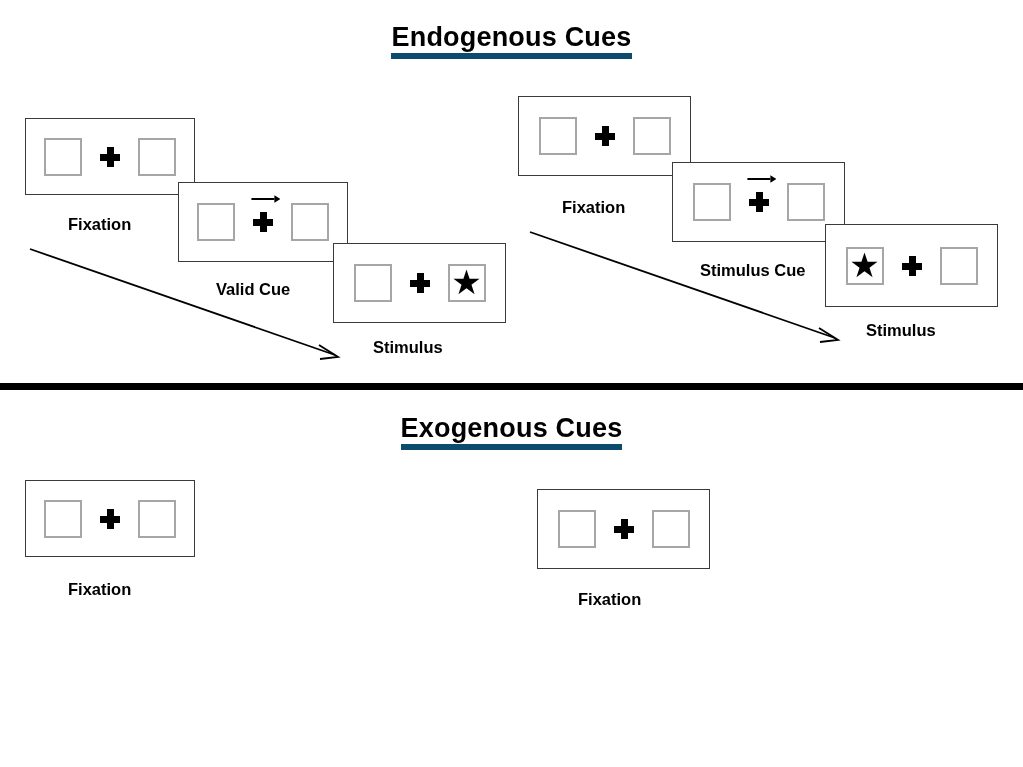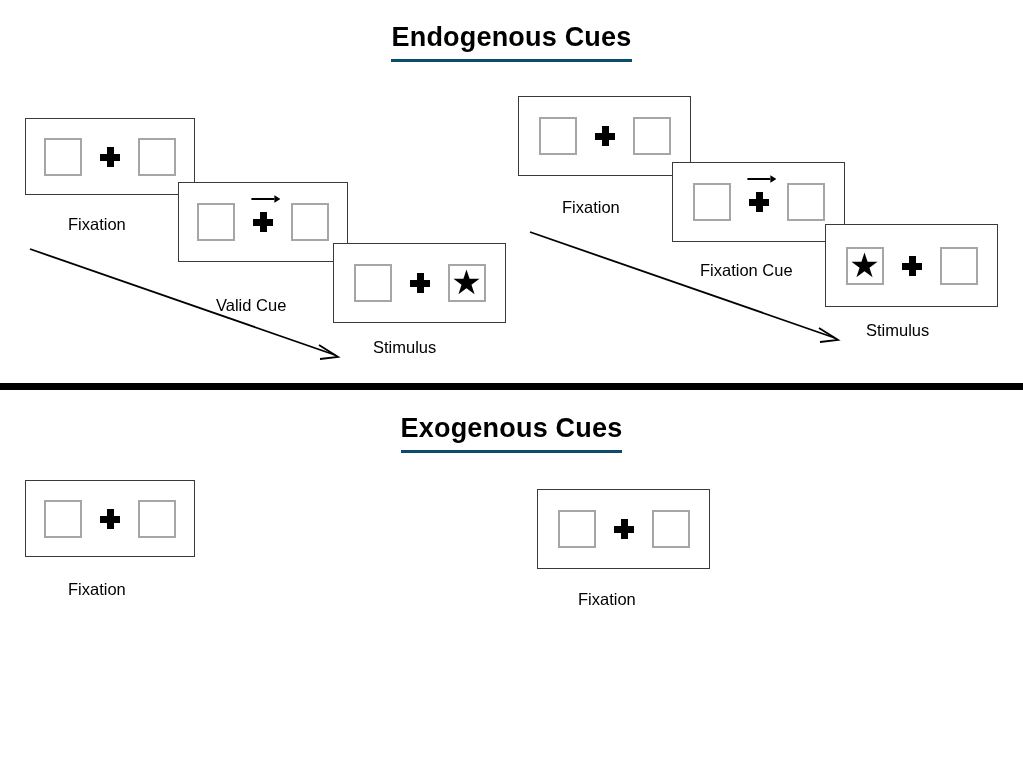--- a/index.html
+++ b/index.html
@@ -17,22 +17,22 @@
 
   .section-title{
     position:absolute;
     width:1023px;
     text-align:center;
     font-size:27px;
     font-weight:bold;
     letter-spacing:.2px;
   }
   .section-title span{
-    border-bottom:3px solid #0c4a6e;
-    padding-bottom:7px;
+    border-bottom:6px solid #0c4a6e;
+    padding-bottom:1px;
   }
 
   .divider{
     position:absolute;
     left:0;top:383px;
     width:1023px;height:7px;
     background:#000;
   }
 
   
@@ -92,21 +92,21 @@
     top:-19px;left:50%;
     transform:translateX(-42%);
     width:30px;height:12px;
     pointer-events:none;
   }
 
   
   .caption{
     position:absolute;
     font-size:16.5px;
-    font-weight:normal;
+    font-weight:bold;
     white-space:nowrap;
   }
 
   
   .time-arrow{position:absolute;pointer-events:none;}
 </style>
 </head>
 <body>
 
 <div class="section" id="section-endogenous">
@@ -134,21 +134,21 @@
         <div class="cue-wrap">
           <svg class="arrow-cue" viewBox="0 0 30 12">
             <line x1="1" y1="6" x2="24" y2="6" stroke="#000" stroke-width="2"></line>
             <polygon points="24,2.2 30,6 24,9.8" fill="#000"></polygon>
           </svg>
           <div class="cross"></div>
         </div>
         <div class="box"></div>
       </div>
     </div>
-    <div class="caption" style="left:216px;top:280px;margin-top:16px;">Valid Cue</div>
+    <div class="caption" style="left:216px;top:280px;">Valid Cue</div>
 
     <div class="panel" style="left:333px;top:243px;width:173px;height:80px;z-index:3;">
       <div class="panel-inner">
         <div class="box"></div>
         <div class="cue-wrap">
           <div class="cross"></div>
         </div>
         <div class="box">
           <span class="star">★</span>
         </div>
@@ -181,21 +181,21 @@
         <div class="cue-wrap">
           <svg class="arrow-cue" viewBox="0 0 30 12">
             <line x1="1" y1="6" x2="24" y2="6" stroke="#000" stroke-width="2"></line>
             <polygon points="24,2.2 30,6 24,9.8" fill="#000"></polygon>
           </svg>
           <div class="cross"></div>
         </div>
         <div class="box"></div>
       </div>
     </div>
-    <div class="caption" style="left:700px;top:261px;">Fixation Cue</div>
+    <div class="caption" style="left:700px;top:261px;">Stimulus Cue</div>
 
     <div class="panel" style="left:825px;top:224px;width:173px;height:83px;z-index:3;">
       <div class="panel-inner">
         <div class="box">
           <span class="star">★</span>
         </div>
         <div class="cue-wrap">
           <div class="cross"></div>
         </div>
         <div class="box"></div>

